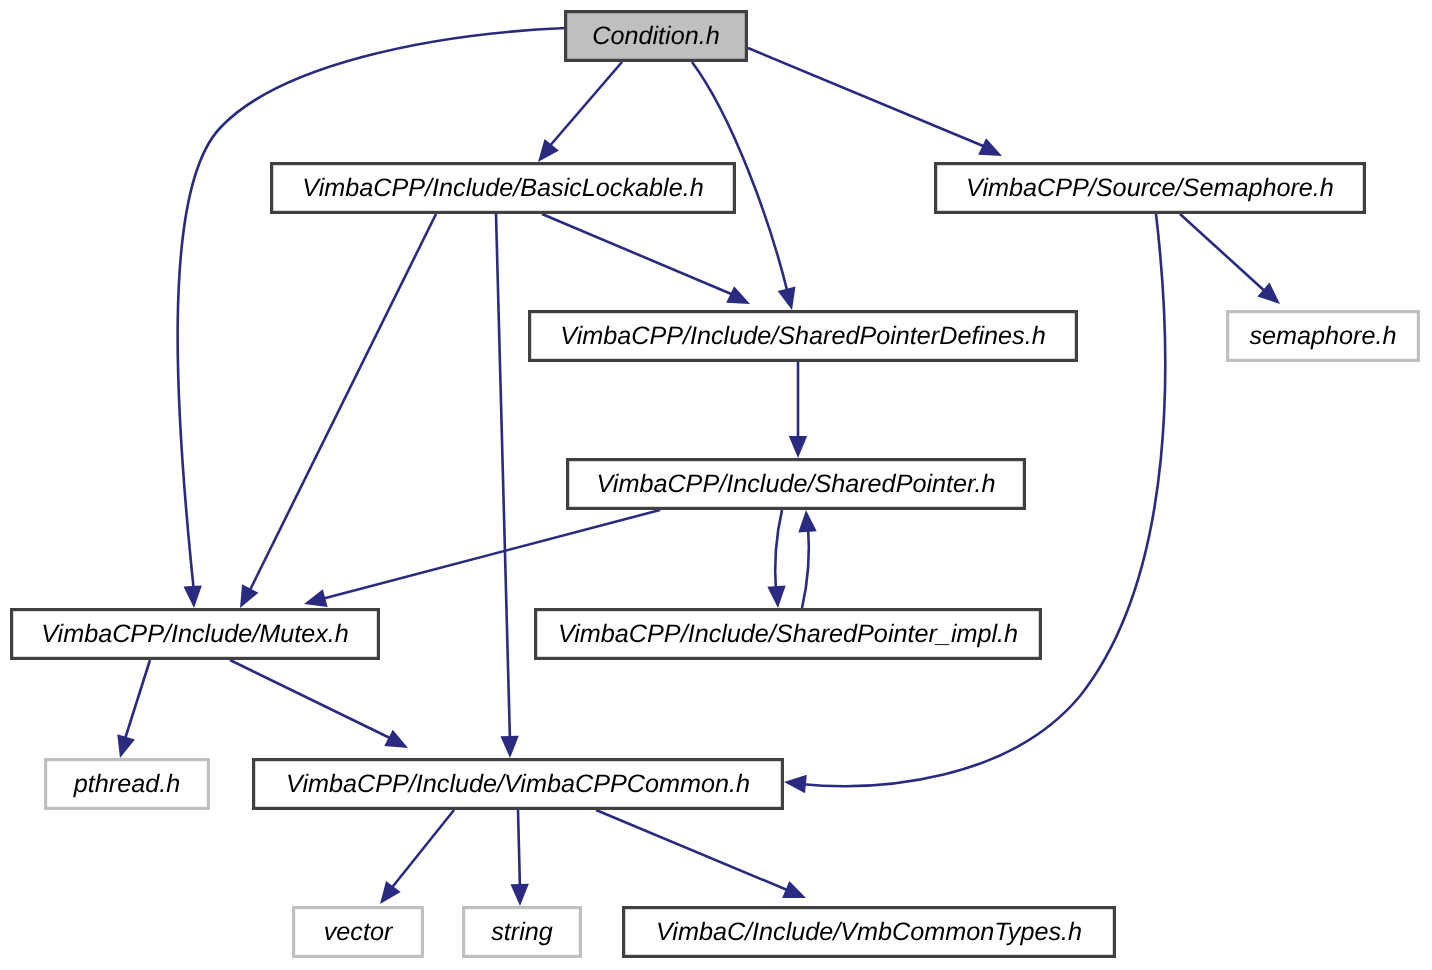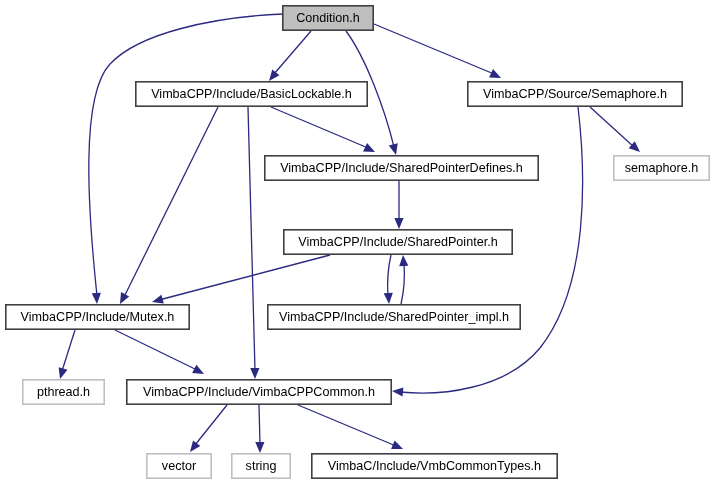--- a/index.html
+++ b/index.html
@@ -10,20 +10,21 @@
   body {
     width: 716px;
     height: 485px;
     font-family: "Liberation Sans", sans-serif;
     overflow: hidden;
   }
   #graph-root {
     position: relative;
     width: 716px;
     height: 355px;
+    font-style: italic;
   }
   svg#graph-canvas {
     position: absolute;
     left: 0;
     top: 0;
     width: 716px;
     height: 485px;
     display: block;
   }
   .node-label {

